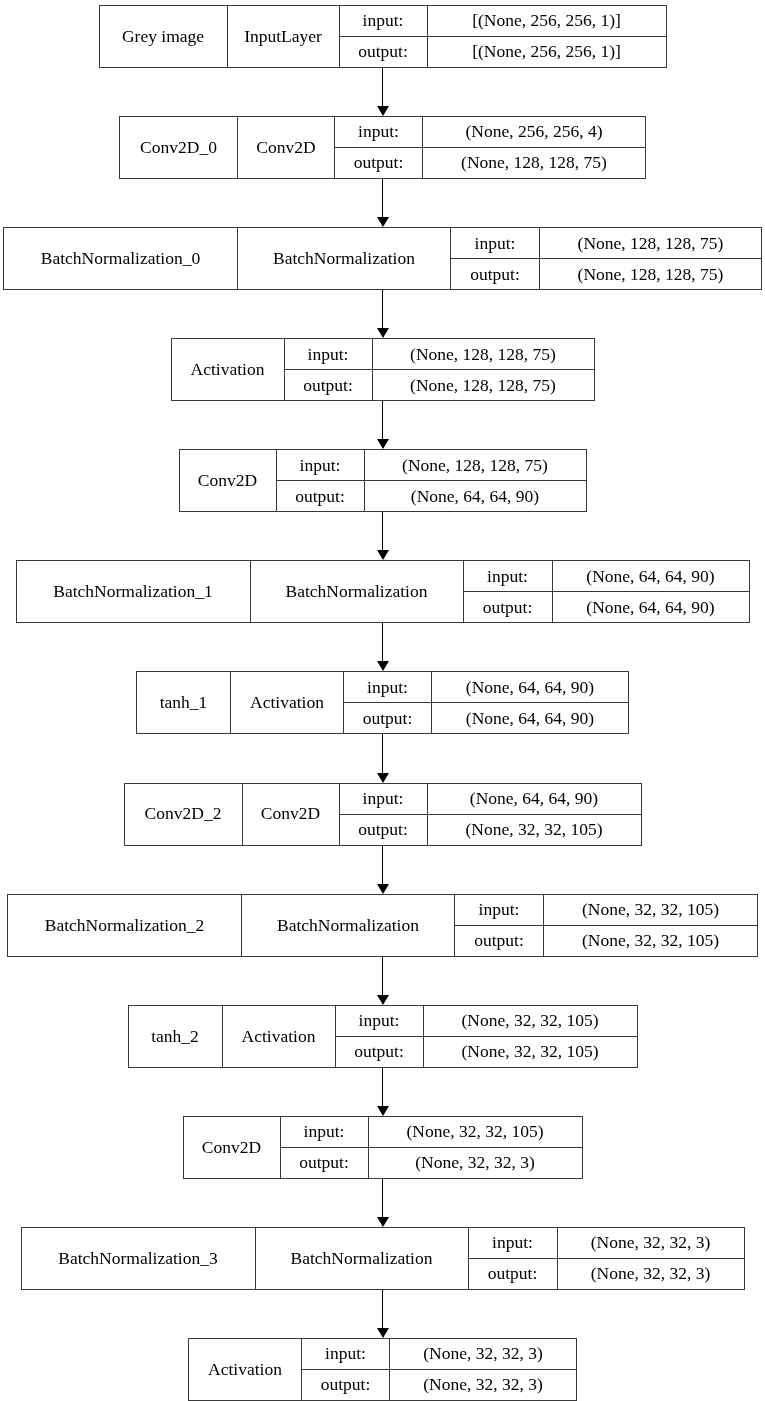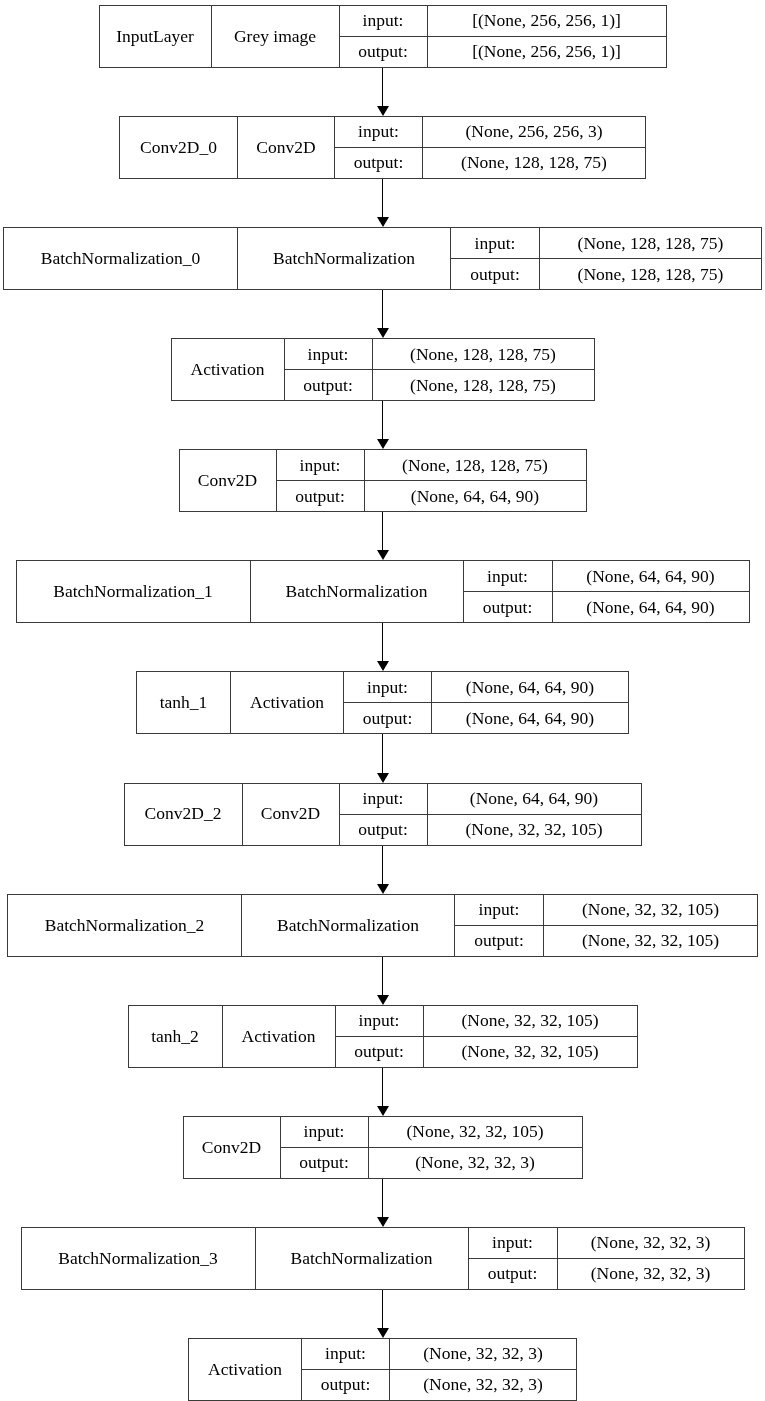--- a/index.html
+++ b/index.html
@@ -103,22 +103,22 @@
     border-left: 6px solid transparent;
     border-right: 6px solid transparent;
     border-top: 10px solid #000000;
   }
 </style>
 </head>
 <body>
 
 <div id="diagram" style="padding-top: 5px;">
     <div class="node">
+      <div class="cell cell-name" style="width: 128px;">Grey image</div>
       <div class="cell cell-class" style="width: 112px;">InputLayer</div>
-      <div class="cell cell-name" style="width: 128px;">Grey image</div>
       <div class="io-block">
         <div class="io-row top">
           <div class="cell io-label" style="width: 88px;">input:</div>
           <div class="cell io-shape" style="width: 238px;">[(None, 256, 256, 1)]</div>
         </div>
         <div class="io-row bottom">
           <div class="cell io-label" style="width: 88px;">output:</div>
           <div class="cell io-shape" style="width: 238px;">[(None, 256, 256, 1)]</div>
         </div>
       </div>
@@ -126,21 +126,21 @@
     <div class="arrow" style="height: 48.0833px;">
       <div class="stem"></div>
       <div class="head"></div>
     </div>
     <div class="node">
       <div class="cell cell-name" style="width: 118px;">Conv2D_0</div>
       <div class="cell cell-class" style="width: 97px;">Conv2D</div>
       <div class="io-block">
         <div class="io-row top">
           <div class="cell io-label" style="width: 88px;">input:</div>
-          <div class="cell io-shape" style="width: 222px;">(None, 256, 256, 3)</div>
+          <div class="cell io-shape" style="width: 222px;">(None, 256, 256, 4)</div>
         </div>
         <div class="io-row bottom">
           <div class="cell io-label" style="width: 88px;">output:</div>
           <div class="cell io-shape" style="width: 222px;">(None, 128, 128, 75)</div>
         </div>
       </div>
     </div>
     <div class="arrow" style="height: 48.0833px;">
       <div class="stem"></div>
       <div class="head"></div>

